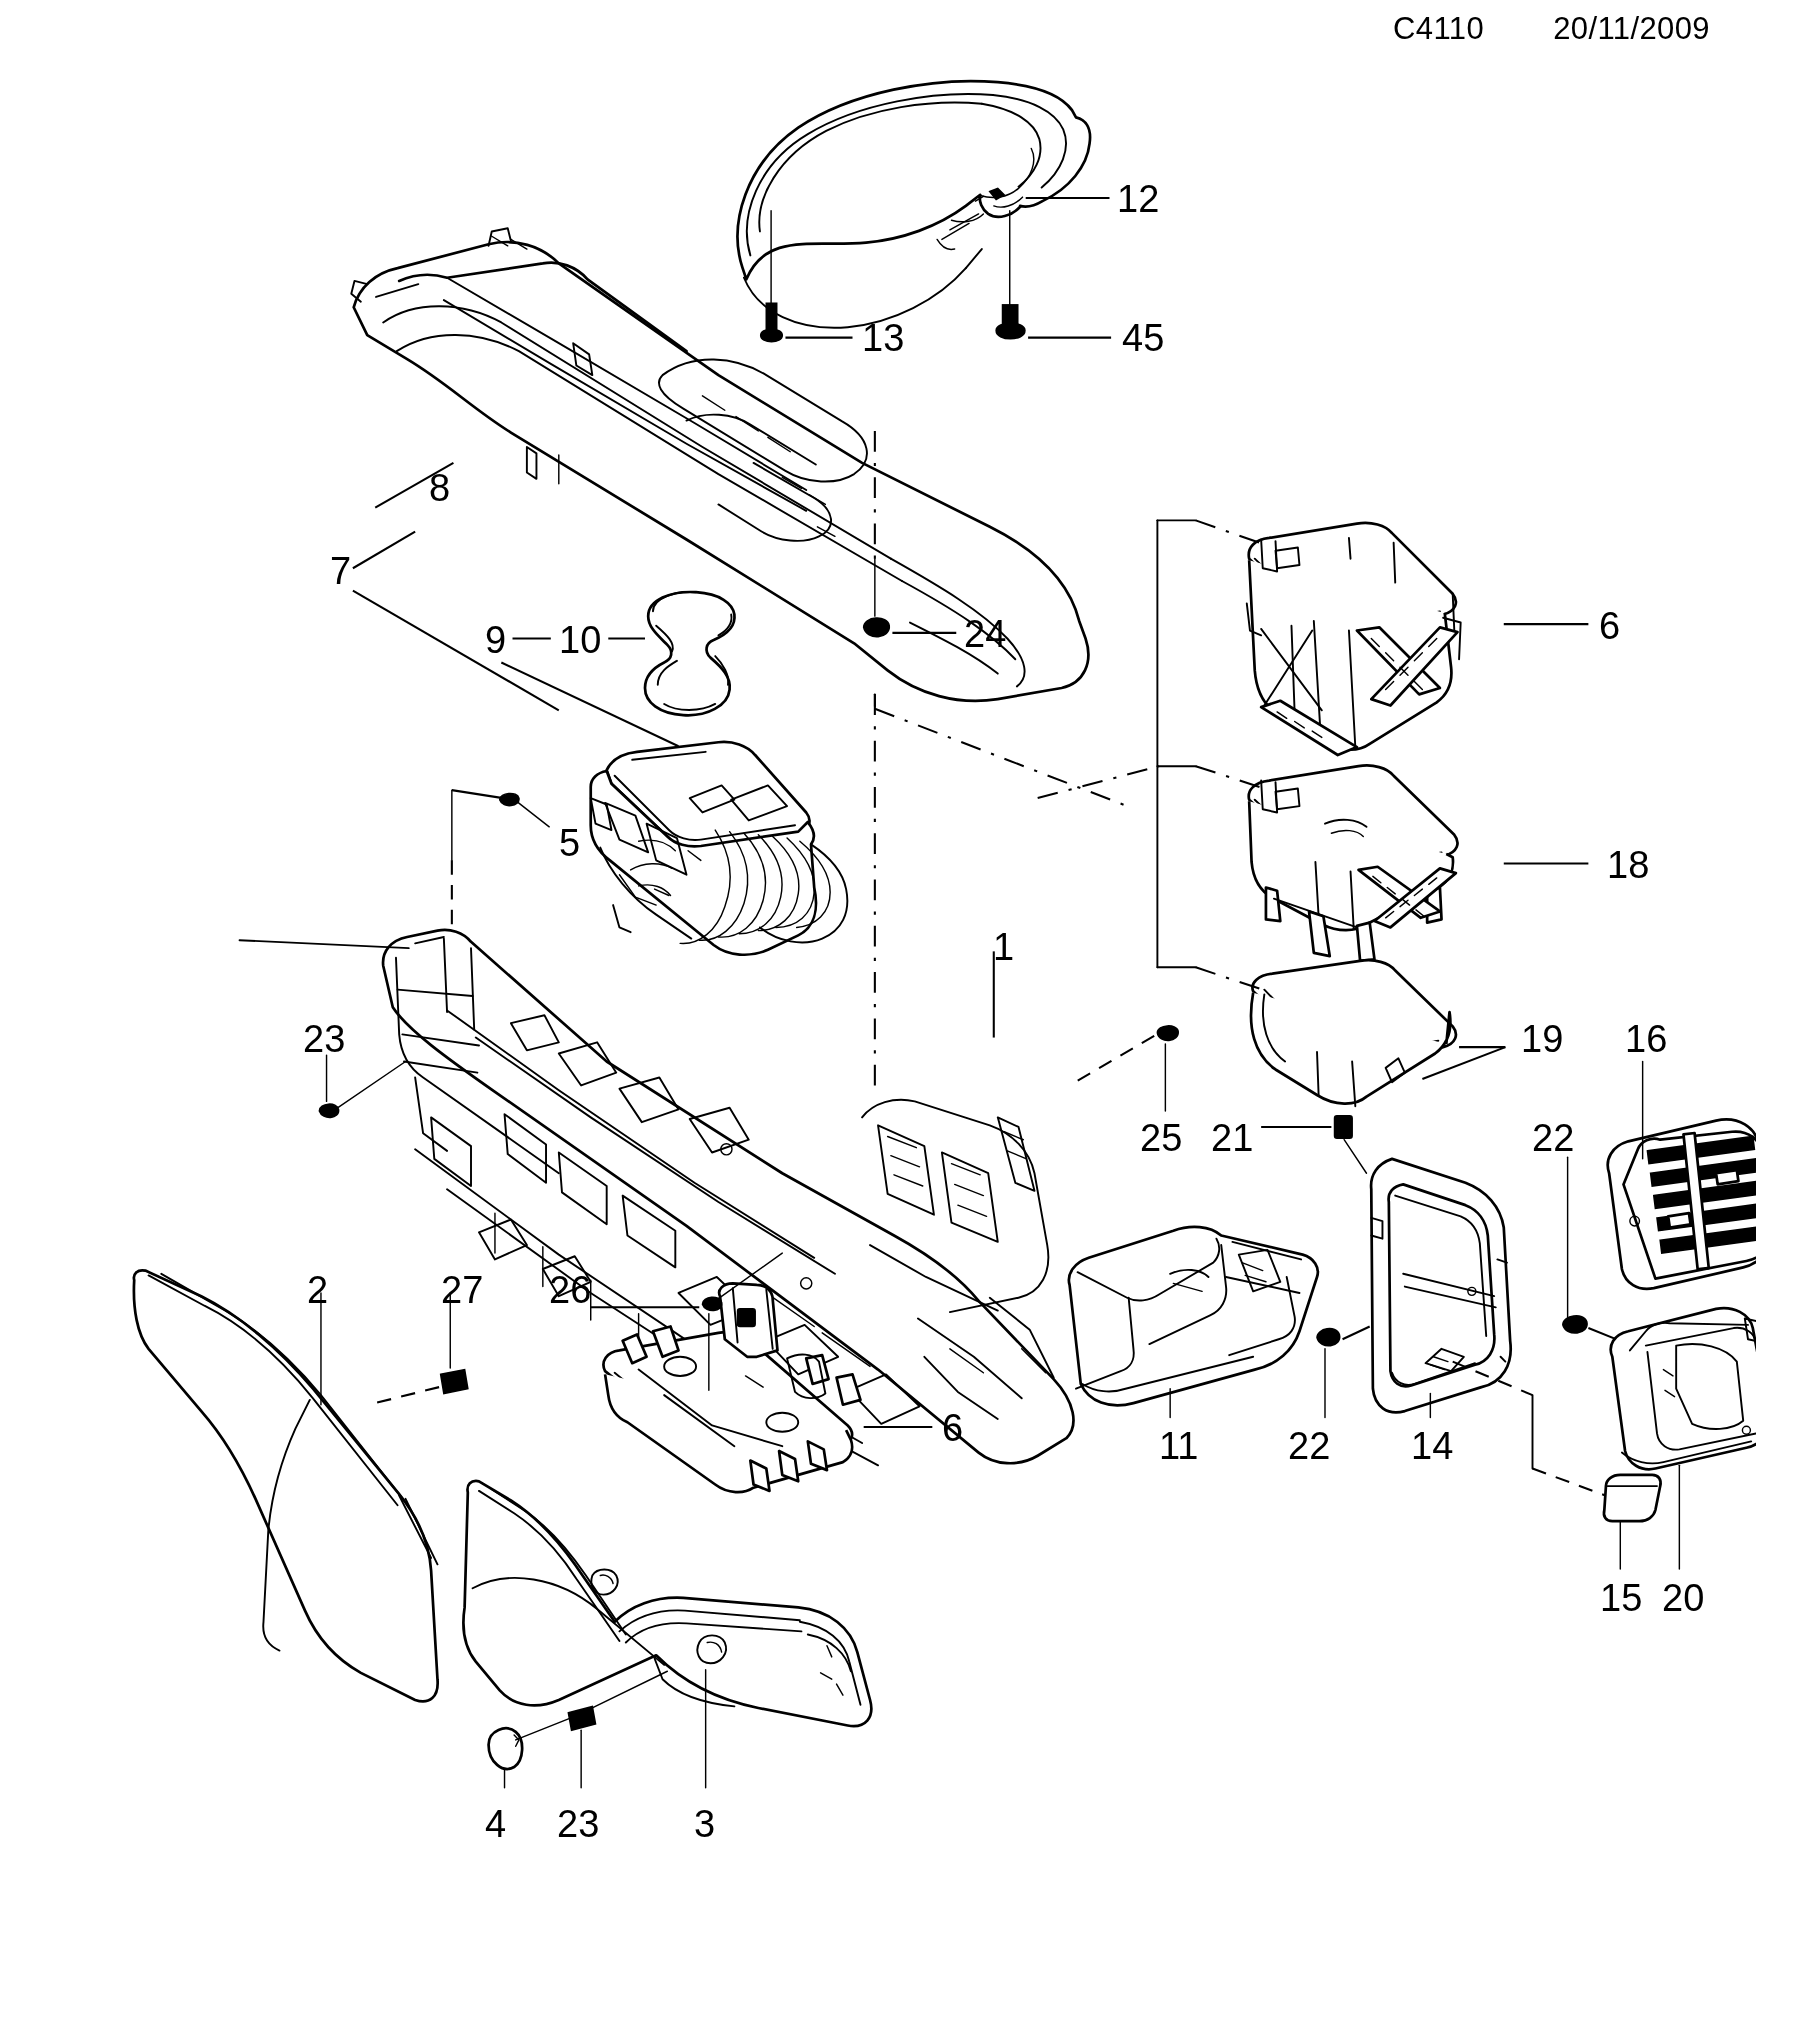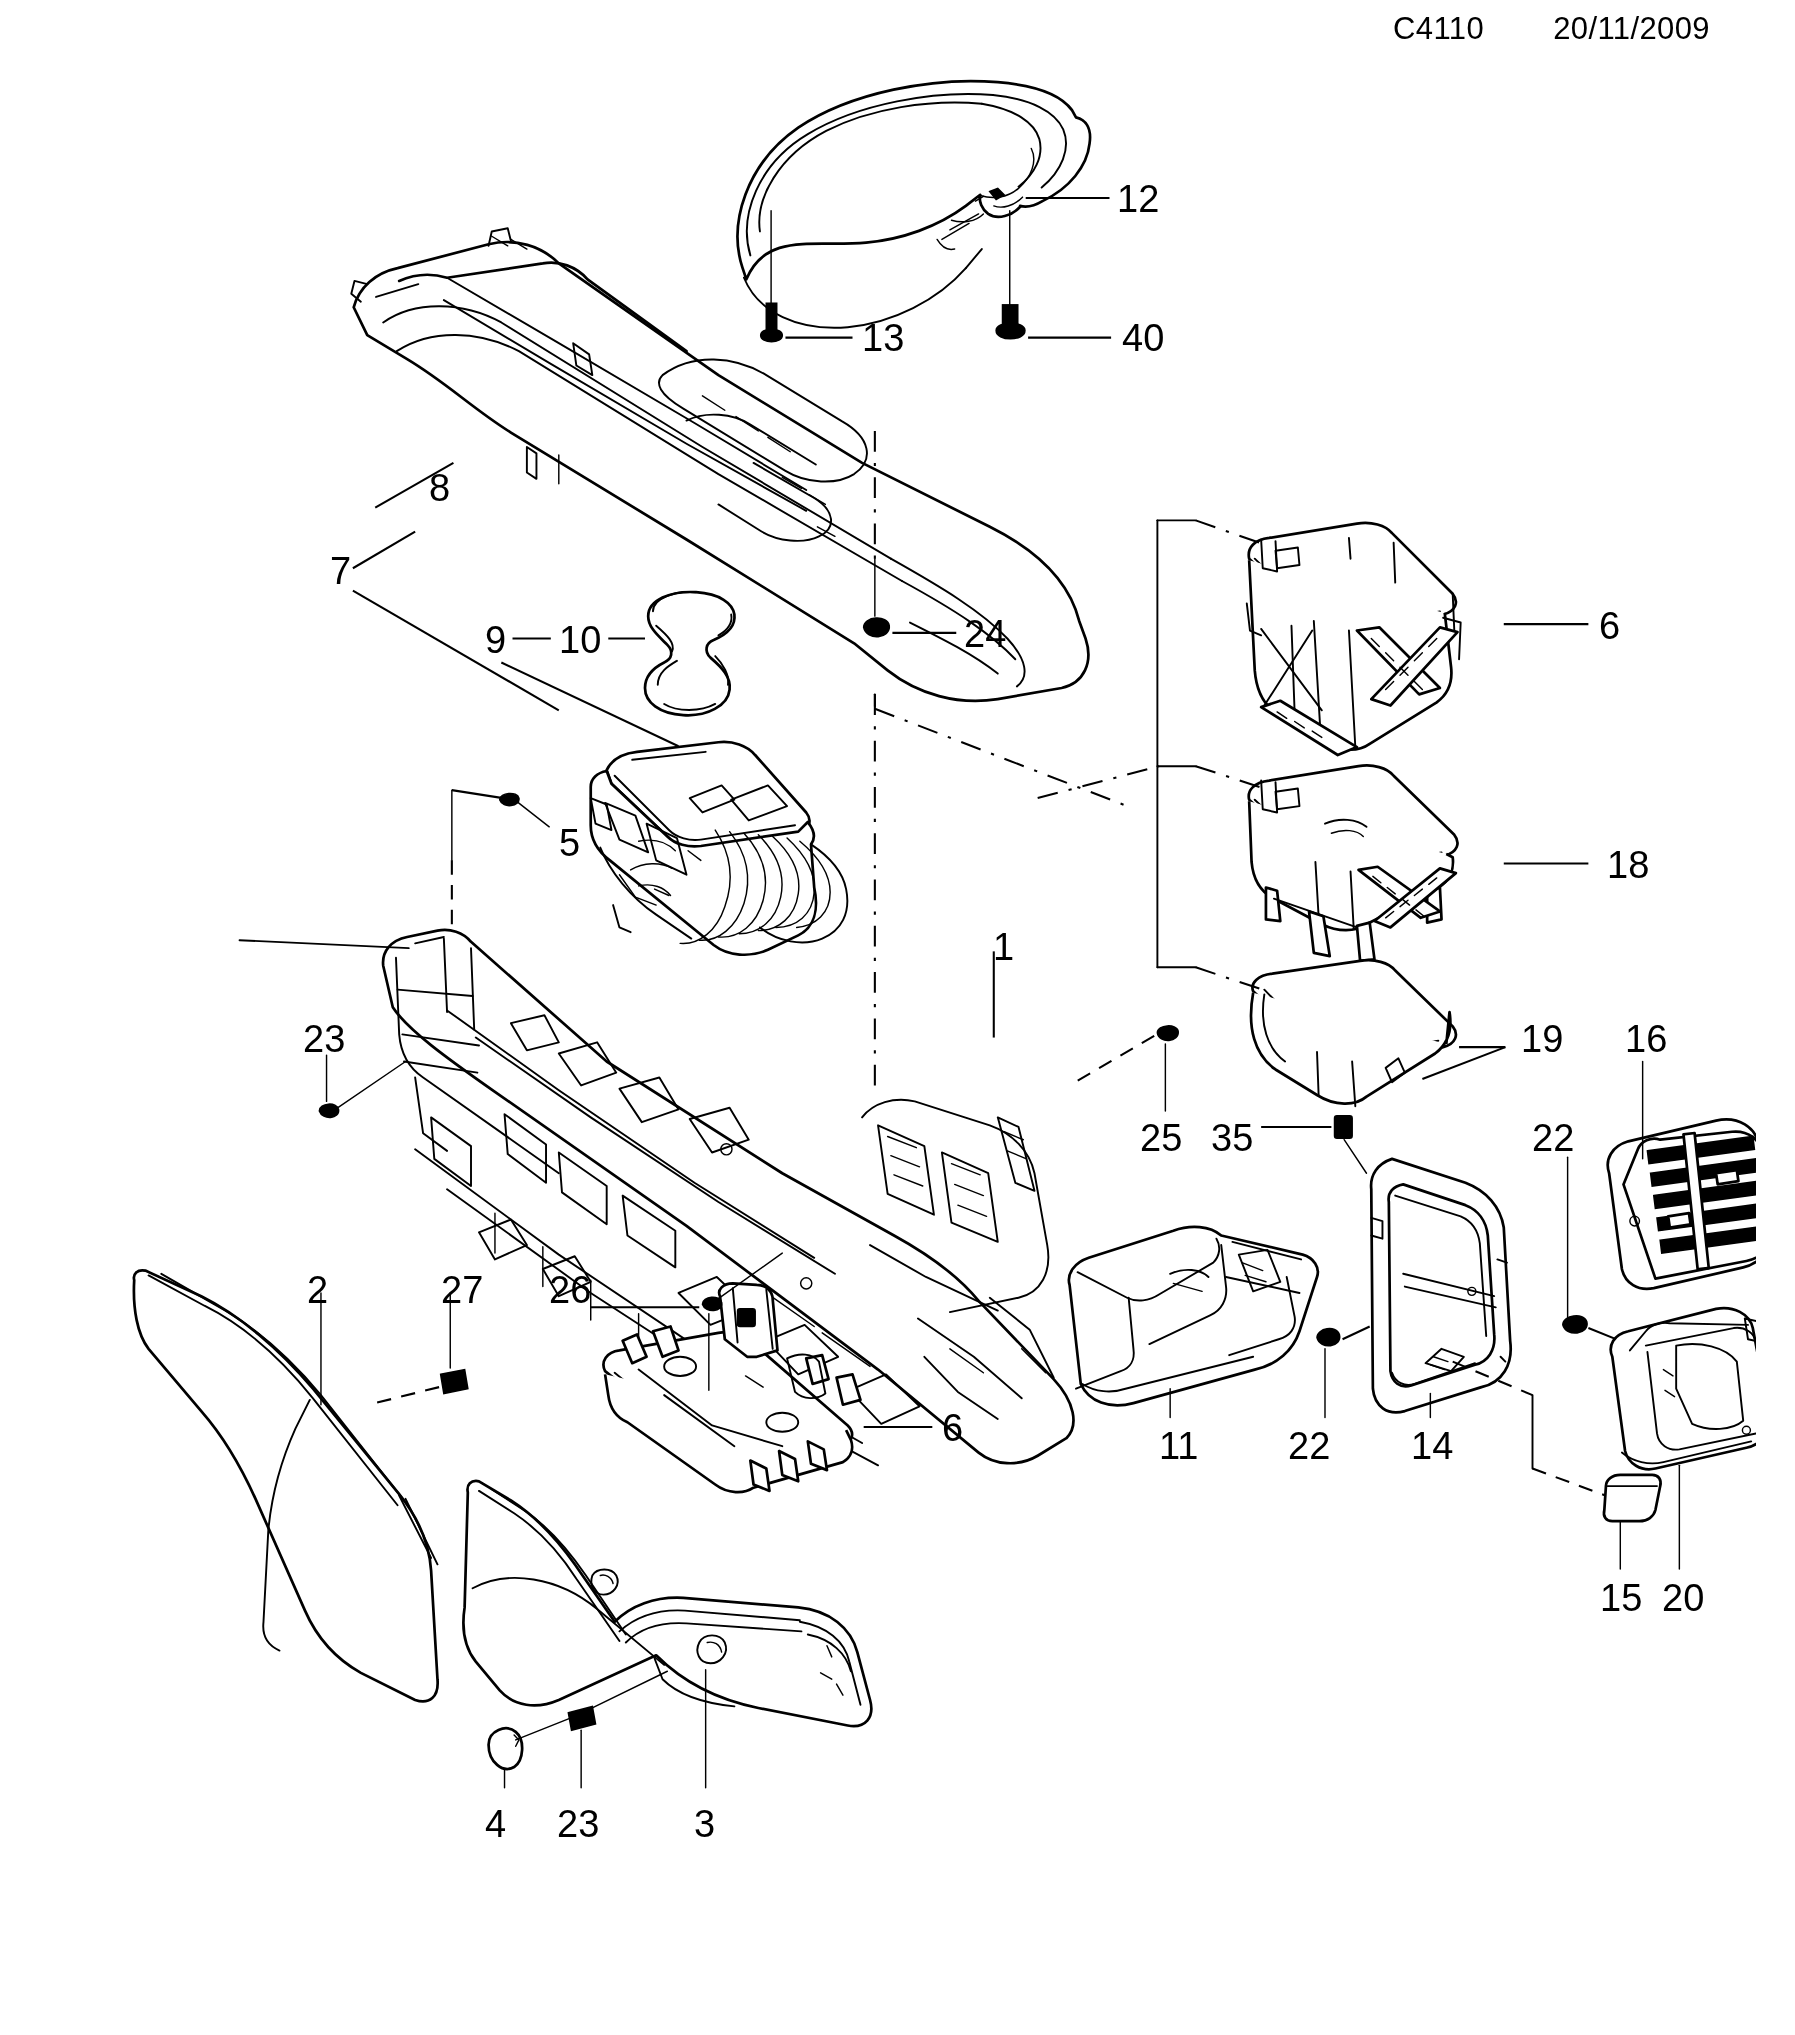--- a/index.html
+++ b/index.html
@@ -636,25 +636,25 @@
   <div class="callout" style="left:1159px;top:1427px;text-align:right;"><span>11</span></div>
   <div class="callout" style="left:1117px;top:180px;"><span>12</span></div>
   <div class="callout" style="left:862px;top:319px;"><span>13</span></div>
   <div class="callout" style="left:1411px;top:1427px;"><span>14</span></div>
   <div class="callout" style="left:1600px;top:1579px;"><span>15</span></div>
   <div class="callout" style="left:1625px;top:1020px;"><span>16</span></div>
   <div class="callout" style="left:1599px;top:607px;"><span>6</span></div>
   <div class="callout" style="left:1599px;top:846px;margin-left:8px;"><span>18</span></div>
   <div class="callout" style="left:1521px;top:1020px;"><span>19</span></div>
   <div class="callout" style="left:1662px;top:1579px;"><span>20</span></div>
-  <div class="callout" style="left:1211px;top:1119px;"><span>35</span></div>
+  <div class="callout" style="left:1211px;top:1119px;"><span>21</span></div>
   <div class="callout" style="left:1288px;top:1427px;"><span>22</span></div>
   <div class="callout" style="left:1532px;top:1119px;"><span>22</span></div>
   <div class="callout" style="left:303px;top:1020px;"><span>23</span></div>
   <div class="callout" style="left:557px;top:1805px;"><span>23</span></div>
   <div class="callout" style="left:964px;top:615px;"><span>24</span></div>
   <div class="callout" style="left:1140px;top:1119px;"><span>25</span></div>
   <div class="callout" style="left:549px;top:1271px;"><span>26</span></div>
   <div class="callout" style="left:441px;top:1271px;"><span>27</span></div>
-  <div class="callout" style="left:1122px;top:319px;"><span>40</span></div>
+  <div class="callout" style="left:1122px;top:319px;"><span>45</span></div>
 
 </div>
 
 
 </body></html>

